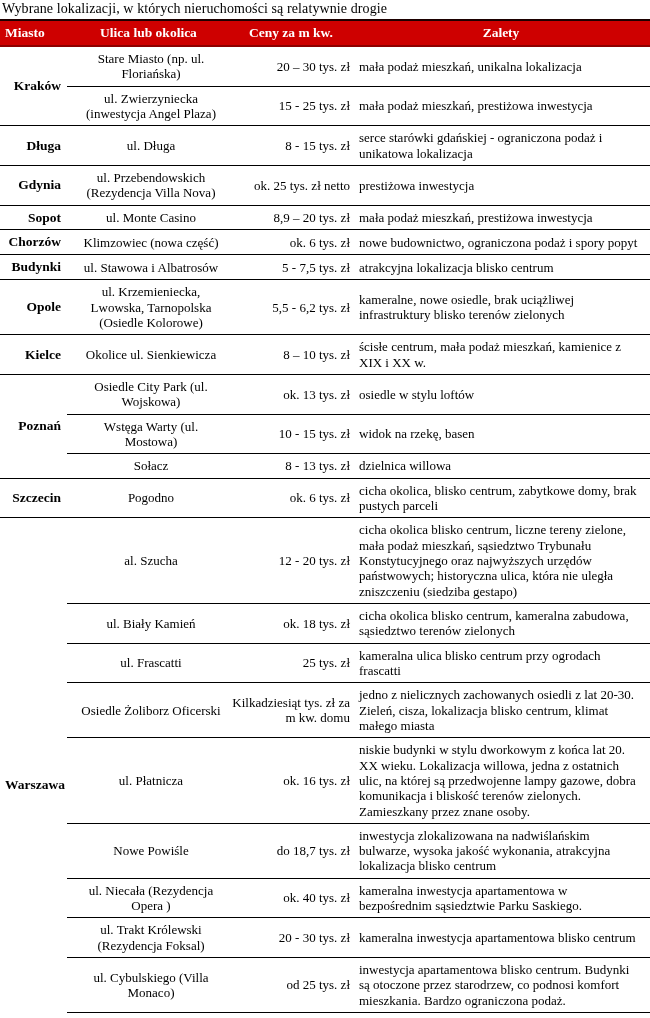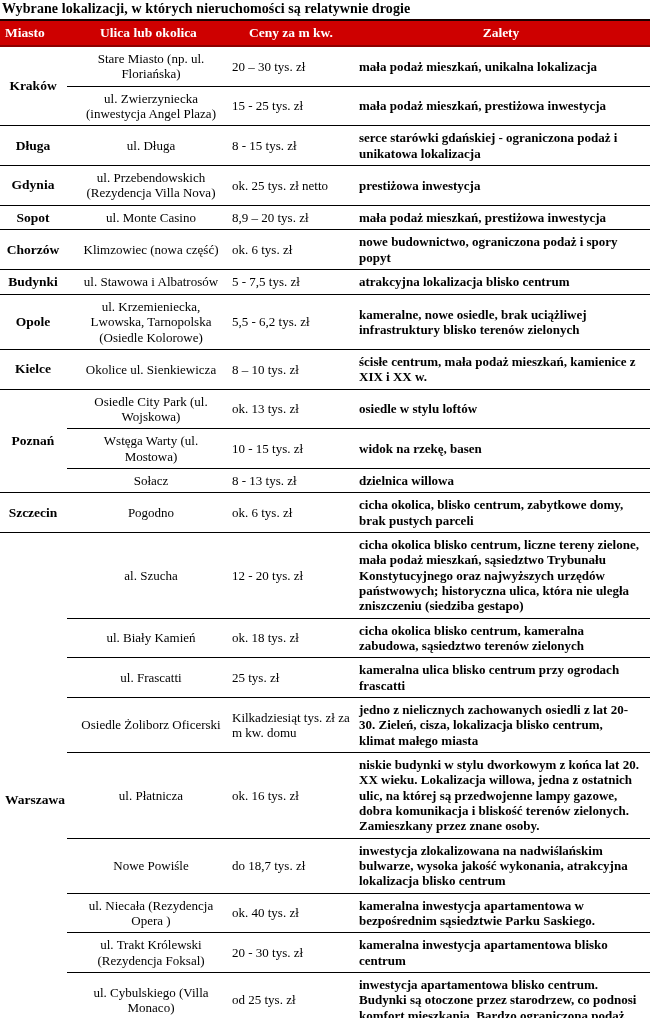--- a/index.html
+++ b/index.html
@@ -8,21 +8,21 @@
     background: #ffffff;
   }
   body {
     width: 650px;
     font-family: "Liberation Serif", "DejaVu Serif", serif;
     color: #000000;
     -webkit-font-smoothing: antialiased;
   }
   .page-title {
     font-size: 14px;
-    font-weight: bold;
+    font-weight: normal;
     padding: 1px 14px 2px 2px;
     letter-spacing: 0.1px;
   }
   table.re-table {
     width: 650px;
     border-collapse: collapse;
     table-layout: fixed;
     font-size: 13px;
     line-height: 1.18;
   }
@@ -46,40 +46,39 @@
     text-align: left;
     padding-left: 5px;
   }
 
   tbody th, tbody td {
     vertical-align: middle;
     padding: 4px 6px;
     border-top: 1px solid #000000;
   }
   tbody th.city-cell {
-    text-align: center;
+    text-align: right;
     font-weight: bold;
     padding-left: 5px;
     font-size: 13.5px;
   }
   td.street-cell {
     text-align: center;
     padding-left: 9px;
     padding-right: 4px;
   }
   td.price-cell {
-    text-align: left;
+    text-align: right;
     padding-left: 2px;
     padding-right: 2px;
   }
   td.adv-cell {
     text-align: left;
     padding-left: 7px;
     padding-right: 10px;
-    font-weight: bold;
   }
   .wavy {
     text-decoration-style: wavy;
     text-decoration-color: #ff0000;
     text-decoration-thickness: 1px;
     text-underline-offset: 2px;
   }
 </style>
 </head>
 <body>

